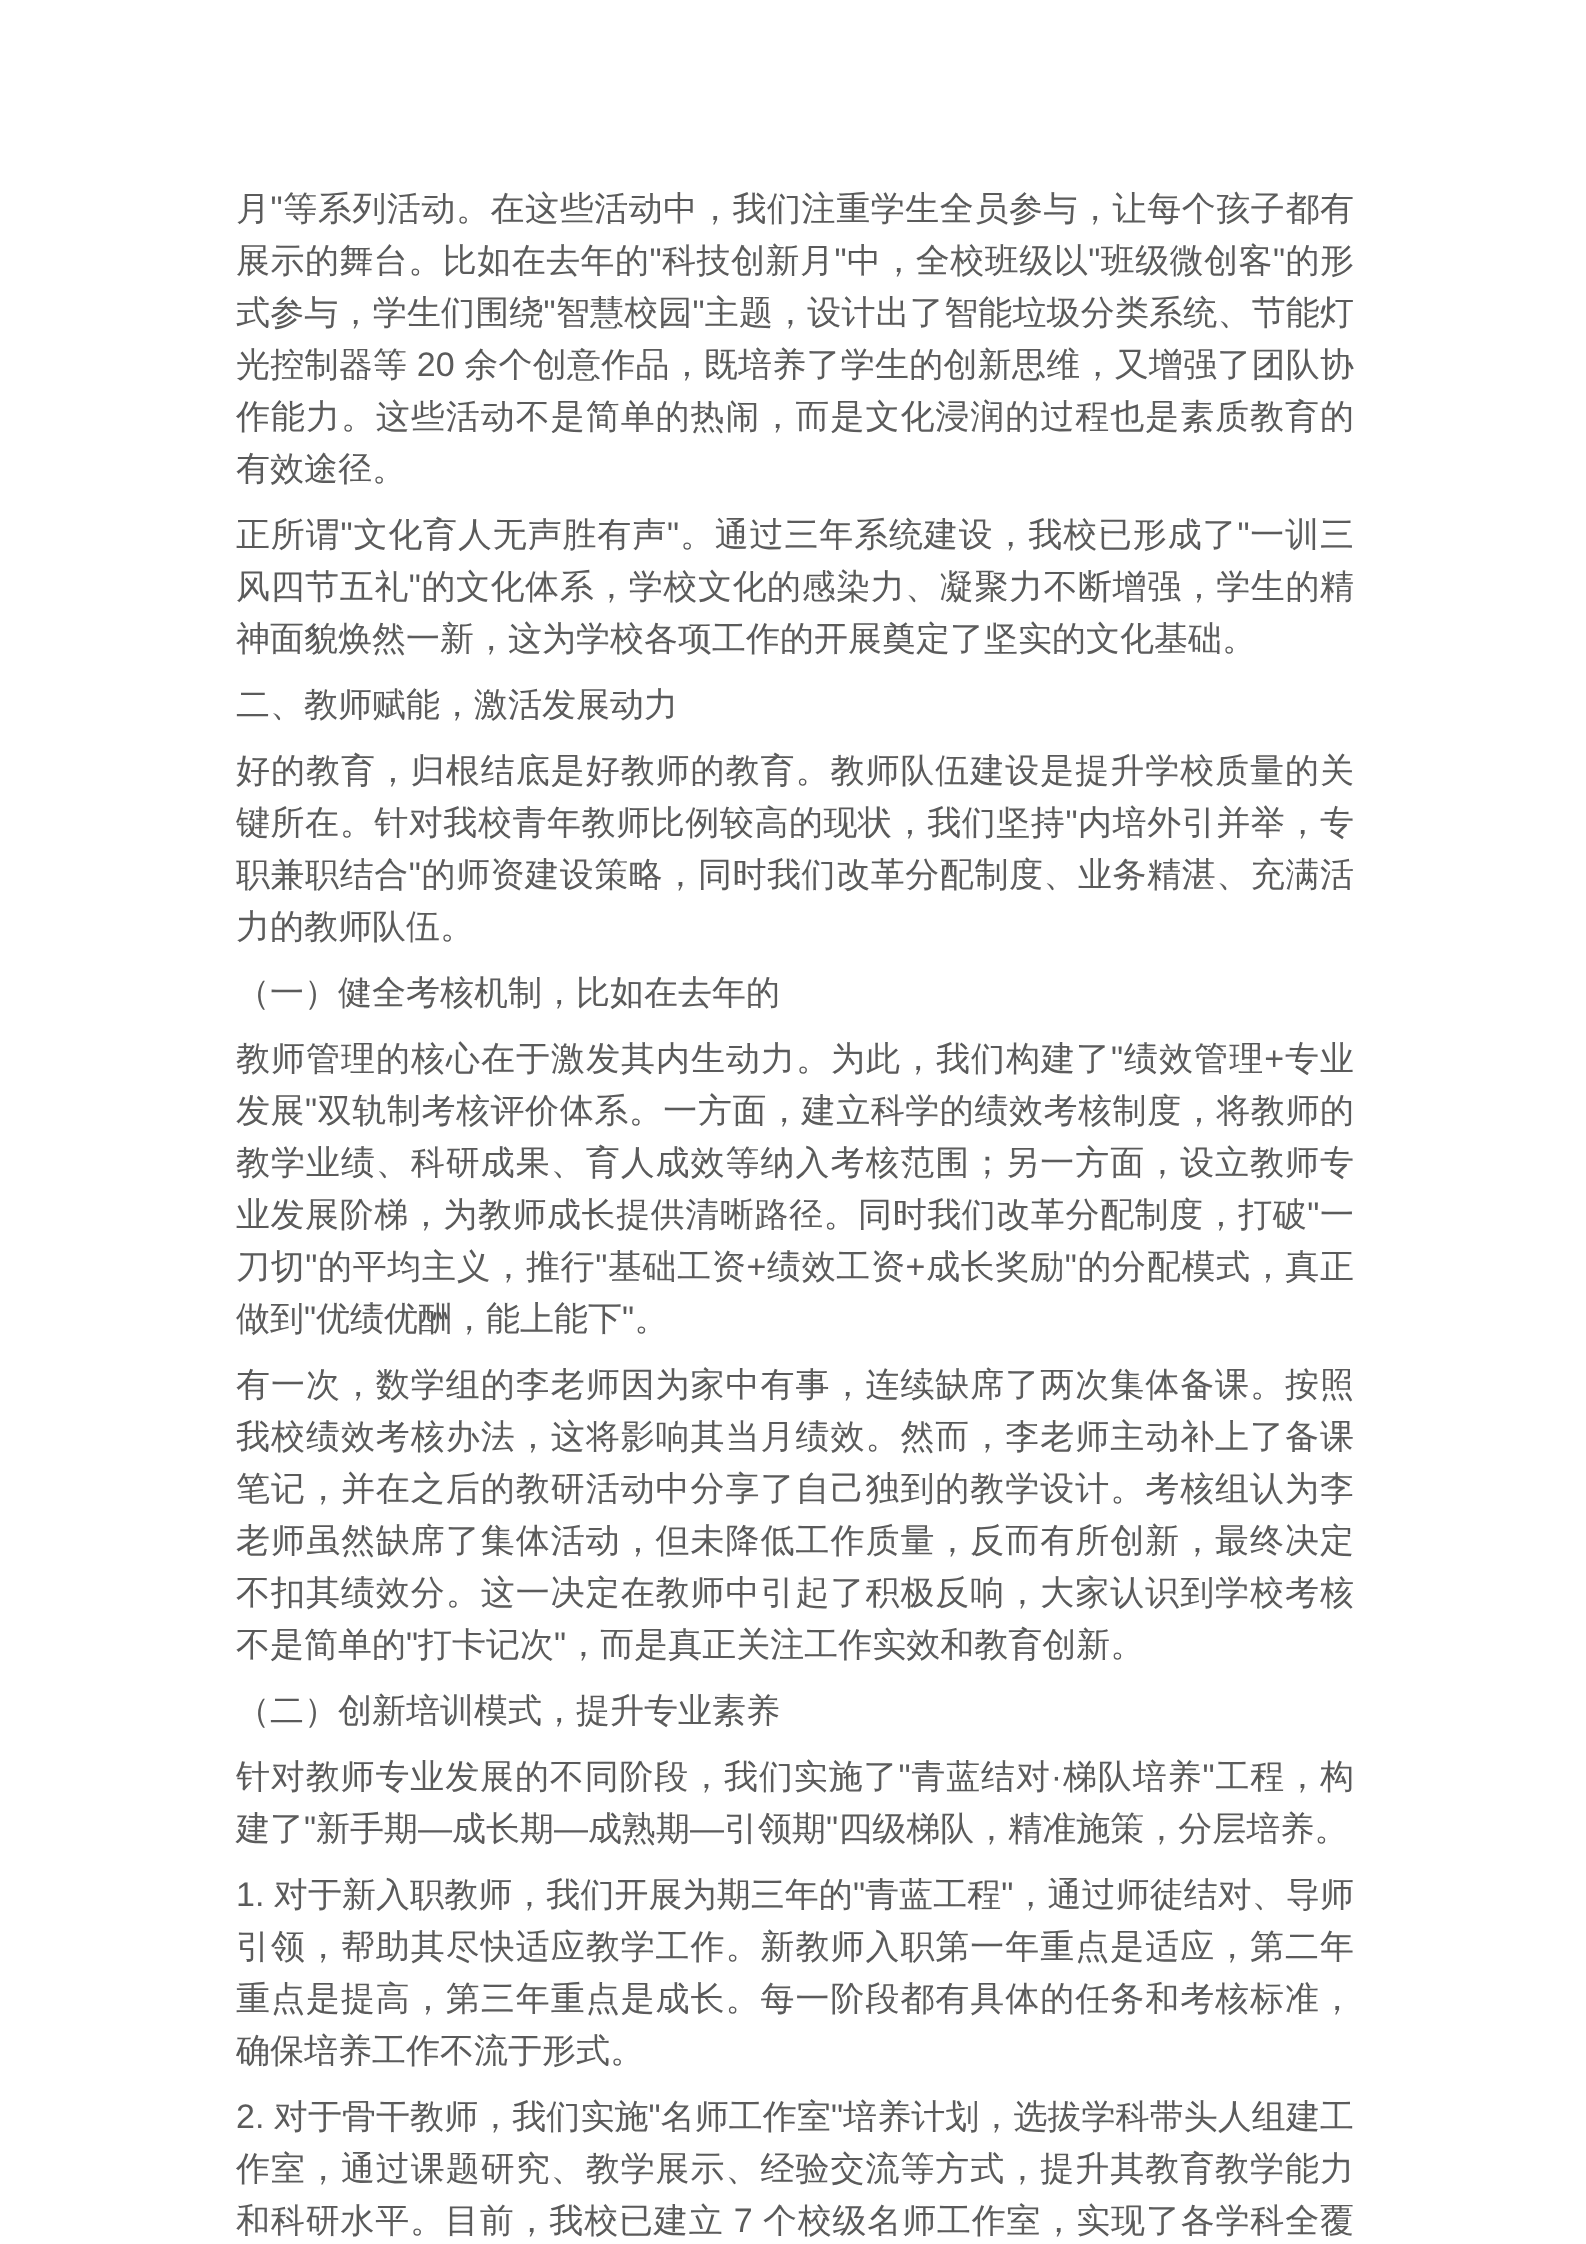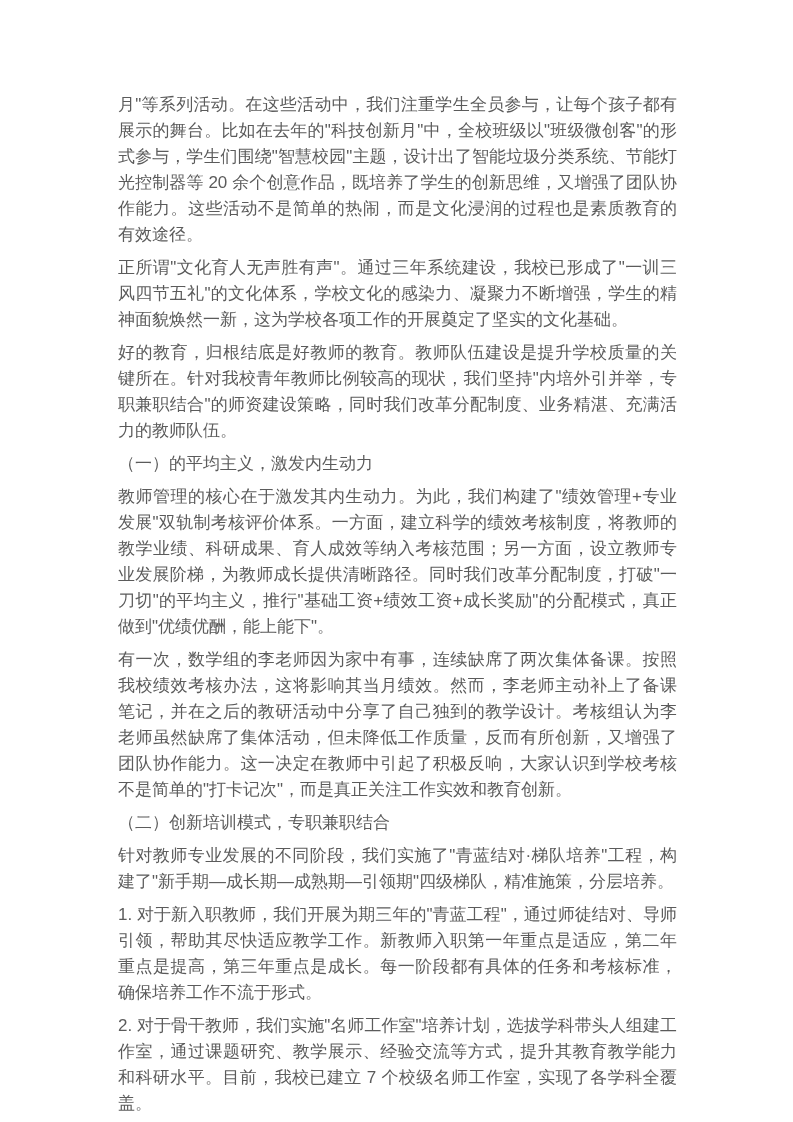--- a/index.html
+++ b/index.html
@@ -35,23 +35,24 @@
     font-weight: normal;
   }
 </style>
 </head>
 <body>
 
 <div class="page">
   <div class="content">
     <p>月"等系列活动。在这些活动中，我们注重学生全员参与，让每个孩子都有展示的舞台。比如在去年的"科技创新月"中，全校班级以"班级微创客"的形式参与，学生们围绕"智慧校园"主题，设计出了智能垃圾分类系统、节能灯光控制器等 20 余个创意作品，既培养了学生的创新思维，又增强了团队协作能力。这些活动不是简单的热闹，而是文化浸润的过程也是素质教育的有效途径。</p>
     <p>正所谓"文化育人无声胜有声"。通过三年系统建设，我校已形成了"一训三风四节五礼"的文化体系，学校文化的感染力、凝聚力不断增强，学生的精神面貌焕然一新，这为学校各项工作的开展奠定了坚实的文化基础。</p>
+    <p class="heading">二、教师赋能，激活发展动力</p>
     <p>好的教育，归根结底是好教师的教育。教师队伍建设是提升学校质量的关键所在。针对我校青年教师比例较高的现状，我们坚持"内培外引并举，专职兼职结合"的师资建设策略，同时我们改革分配制度、业务精湛、充满活力的教师队伍。</p>
-    <p class="heading">（一）的平均主义，激发内生动力</p>
+    <p class="heading">（一）健全考核机制，比如在去年的</p>
     <p>教师管理的核心在于激发其内生动力。为此，我们构建了"绩效管理+专业发展"双轨制考核评价体系。一方面，建立科学的绩效考核制度，将教师的教学业绩、科研成果、育人成效等纳入考核范围；另一方面，设立教师专业发展阶梯，为教师成长提供清晰路径。同时我们改革分配制度，打破"一刀切"的平均主义，推行"基础工资+绩效工资+成长奖励"的分配模式，真正做到"优绩优酬，能上能下"。</p>
-    <p>有一次，数学组的李老师因为家中有事，连续缺席了两次集体备课。按照我校绩效考核办法，这将影响其当月绩效。然而，李老师主动补上了备课笔记，并在之后的教研活动中分享了自己独到的教学设计。考核组认为李老师虽然缺席了集体活动，但未降低工作质量，反而有所创新，又增强了团队协作能力。这一决定在教师中引起了积极反响，大家认识到学校考核不是简单的"打卡记次"，而是真正关注工作实效和教育创新。</p>
-    <p class="heading">（二）创新培训模式，专职兼职结合</p>
+    <p>有一次，数学组的李老师因为家中有事，连续缺席了两次集体备课。按照我校绩效考核办法，这将影响其当月绩效。然而，李老师主动补上了备课笔记，并在之后的教研活动中分享了自己独到的教学设计。考核组认为李老师虽然缺席了集体活动，但未降低工作质量，反而有所创新，最终决定不扣其绩效分。这一决定在教师中引起了积极反响，大家认识到学校考核不是简单的"打卡记次"，而是真正关注工作实效和教育创新。</p>
+    <p class="heading">（二）创新培训模式，提升专业素养</p>
     <p>针对教师专业发展的不同阶段，我们实施了"青蓝结对·梯队培养"工程，构建了"新手期—成长期—成熟期—引领期"四级梯队，精准施策，分层培养。</p>
     <p>1. 对于新入职教师，我们开展为期三年的"青蓝工程"，通过师徒结对、导师引领，帮助其尽快适应教学工作。新教师入职第一年重点是适应，第二年重点是提高，第三年重点是成长。每一阶段都有具体的任务和考核标准，确保培养工作不流于形式。</p>
     <p>2. 对于骨干教师，我们实施"名师工作室"培养计划，选拔学科带头人组建工作室，通过课题研究、教学展示、经验交流等方式，提升其教育教学能力和科研水平。目前，我校已建立 7 个校级名师工作室，实现了各学科全覆盖。</p>
 
   </div>
 </div>
 
 </body></html>

